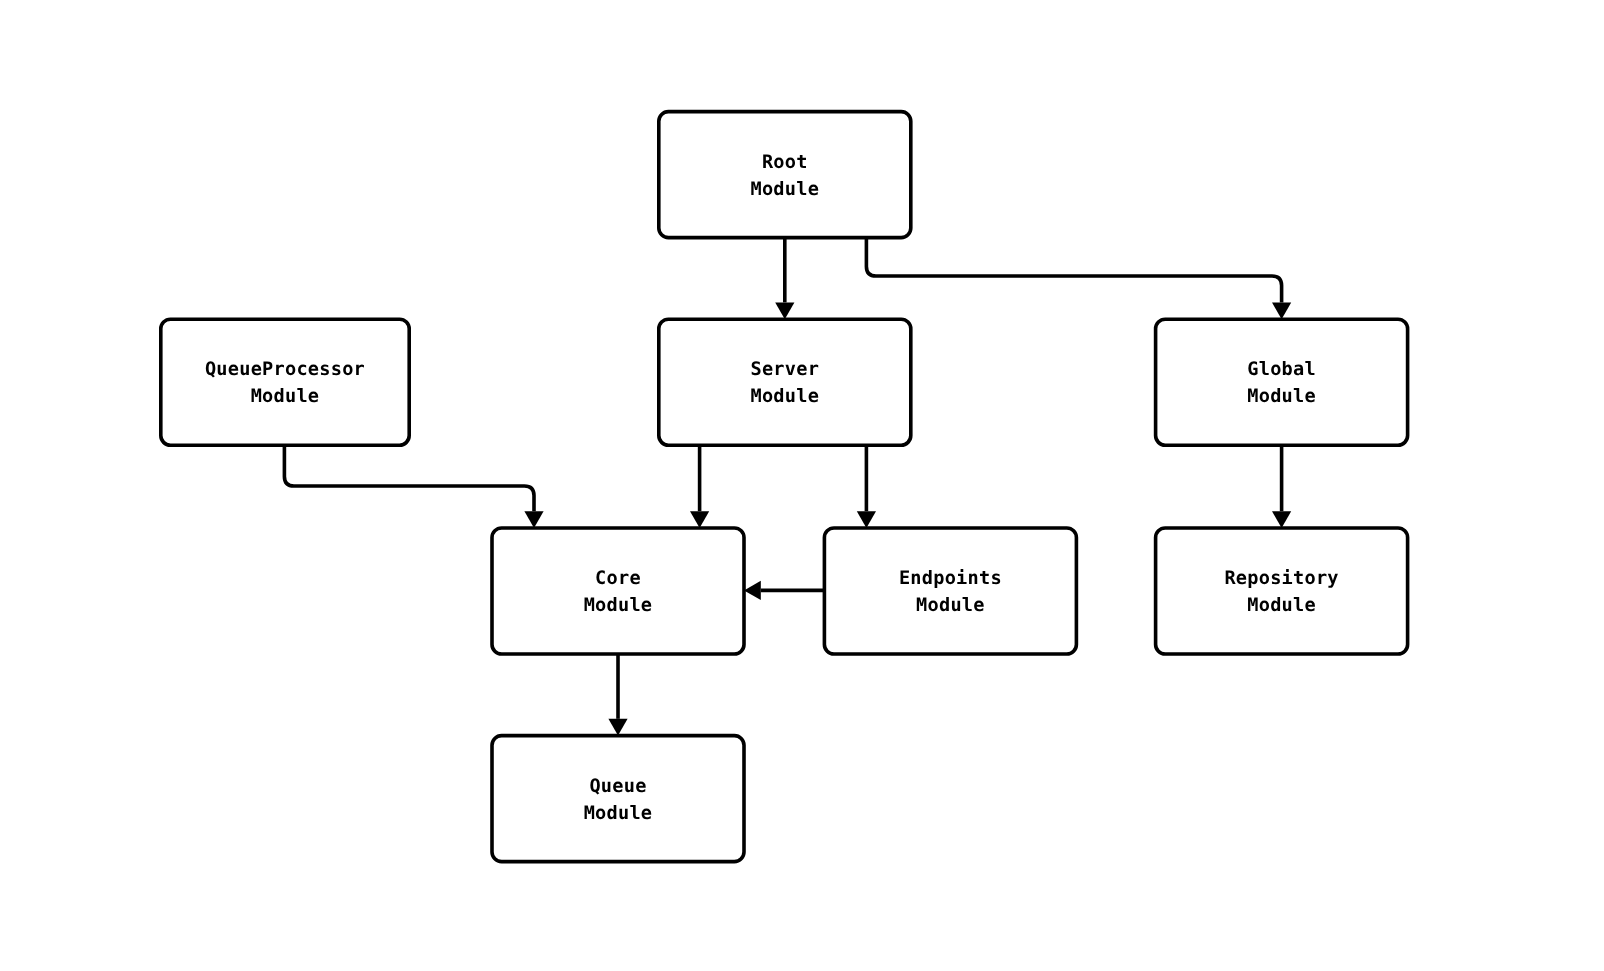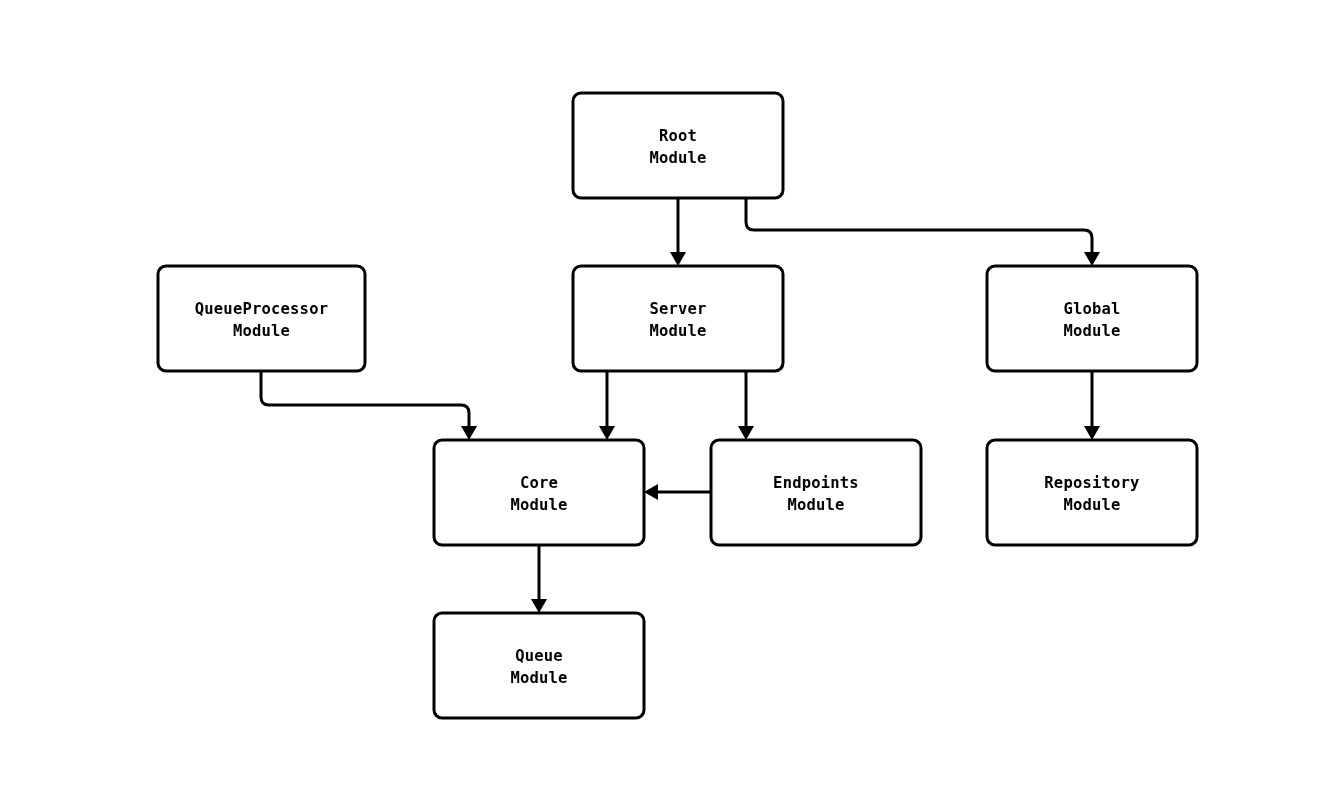--- a/index.html
+++ b/index.html
@@ -12,21 +12,20 @@
     width: 1337px;
     height: 809px;
     font-family: "DejaVu Sans Mono", "Liberation Mono", monospace;
     overflow: hidden;
   }
   #diagram-root {
     position: relative;
     width: 1157px;
     height: 809px;
     background: #ffffff;
-    margin-left: 24px;
   }
   svg#diagram-canvas {
     position: absolute;
     top: 0;
     left: 0;
     width: 1337px;
     height: 809px;
     display: block;
   }
   .node-rect {

